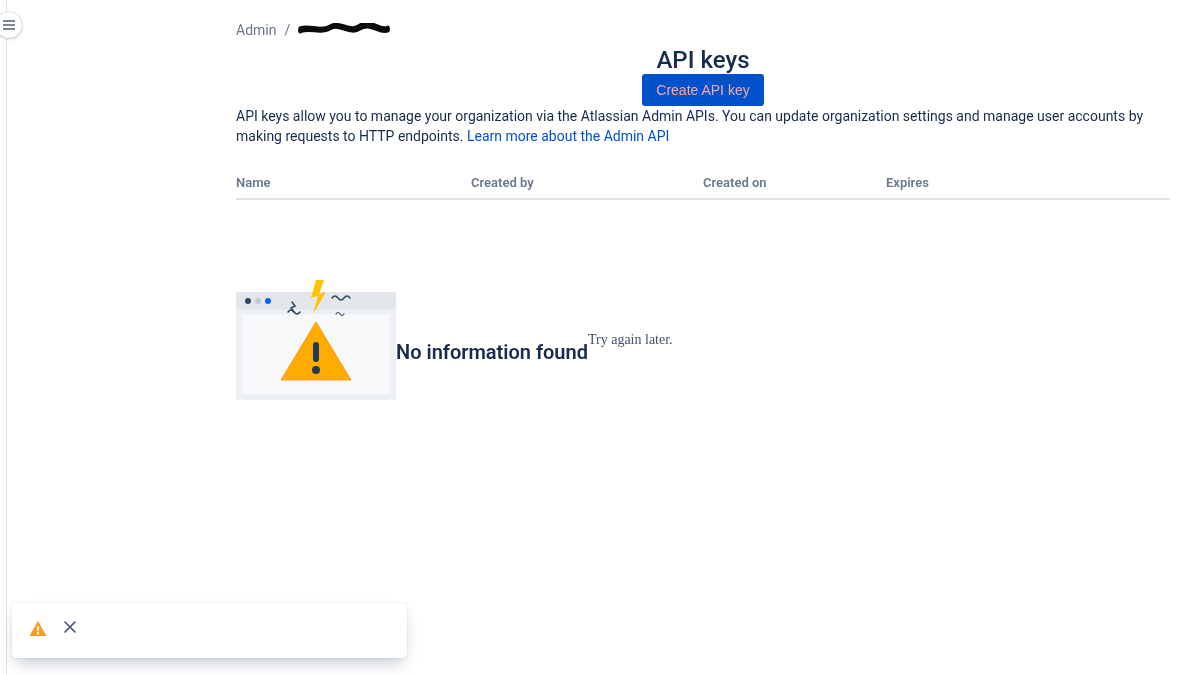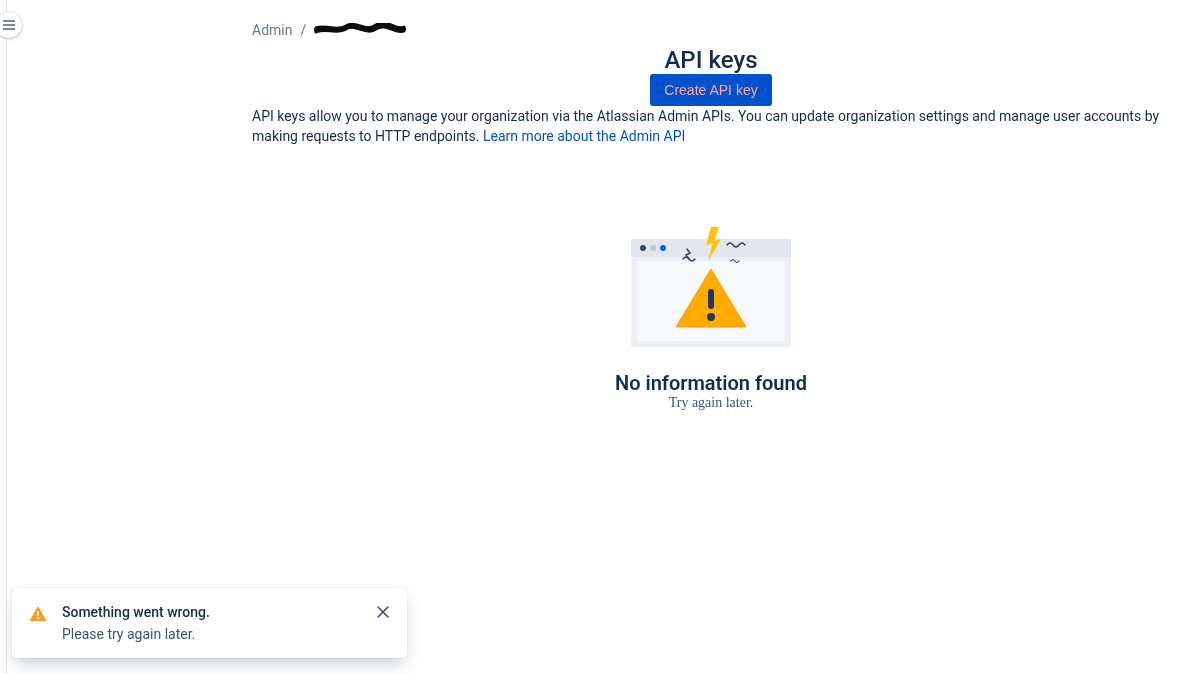--- a/index.html
+++ b/index.html
@@ -36,21 +36,21 @@
       box-shadow: 0 1px 3px rgba(9,30,66,0.25), 0 0 1px rgba(9,30,66,0.31);
       display: flex;
       align-items: center;
       justify-content: center;
       cursor: pointer;
     }
     .hamburger svg line { stroke: #42526E; stroke-width: 1.4; }
 
     .content {
       position: absolute;
-      left: 252px;
+      left: 236px;
       right: 24px;
       top: 22px;
     }
 
     
     .breadcrumb {
       font-size: 14px;
       color: #6B778C;
       display: flex;
       align-items: center;
@@ -117,21 +117,21 @@
     }
     .col-name { width: 235px; }
     .col-created-by { width: 232px; }
     .col-created-on { width: 183px; }
     .col-expires { flex: 1; }
 
     
     .empty-state {
       margin-top: 80px;
       display: flex;
-      flex-direction: column;
+      flex-direction: row;
       align-items: center;
     }
     .empty-illustration {
       width: 160px;
       height: 120px;
     }
     .empty-title {
       margin-top: 24px;
       font-size: 20px;
       font-weight: 600;
@@ -209,20 +209,26 @@
 
   <div class="header-row">
     <h1 class="page-title">API keys</h1>
     <button class="btn-primary">Create API key</button>
   </div>
 
   <p class="description">
     <span>API keys allow you to manage your organization via the Atlassian Admin APIs. You can update organization settings and manage user accounts by making requests to HTTP endpoints. </span><a>Learn more about the Admin API</a>
   </p>
 
+  <div class="table-head">
+    <div class="col-name">Name</div>
+    <div class="col-created-by">Created by</div>
+    <div class="col-created-on">Created on</div>
+    <div class="col-expires">Expires</div>
+  </div>
 
   <div class="empty-state">
     <svg class="empty-illustration" width="160" height="120" viewBox="0 0 160 120">
 
       <rect x="0" y="12" width="160" height="108" rx="2" fill="#ECEFF3"></rect>
       <rect x="0" y="12" width="160" height="18" rx="2" fill="#E3E6EB"></rect>
       <circle cx="12" cy="21" r="3" fill="#344563"></circle>
       <circle cx="22" cy="21" r="3" fill="#C1C7D0"></circle>
       <circle cx="32" cy="21" r="3" fill="#0065FF"></circle>
       <rect x="6" y="34" width="148" height="80" fill="#F7F8FA"></rect>
@@ -245,22 +251,18 @@
 </div>
 
 <div class="toast">
   <span class="toast-icon">
     <svg width="20" height="20" viewBox="0 0 20 20">
       <path d="M10 2 L18.5 17 L1.5 17 Z" fill="#FF991F"></path>
       <rect x="9" y="7" width="2" height="5" rx="1" fill="#fff"></rect>
       <circle cx="10" cy="14.2" r="1.2" fill="#fff"></circle>
     </svg>
   </span>
-  <div class="toast-body">
-    <div class="toast-title">Something went wrong.</div>
-    <div class="toast-desc">Please try again later.</div>
-  </div>
   <span class="toast-close">
     <svg width="12" height="12" viewBox="0 0 12 12">
       <path d="M1 1 L11 11 M11 1 L1 11" stroke="#42526E" stroke-width="1.6" stroke-linecap="round"></path>
     </svg>
   </span>
 </div>
 
 </body></html>

